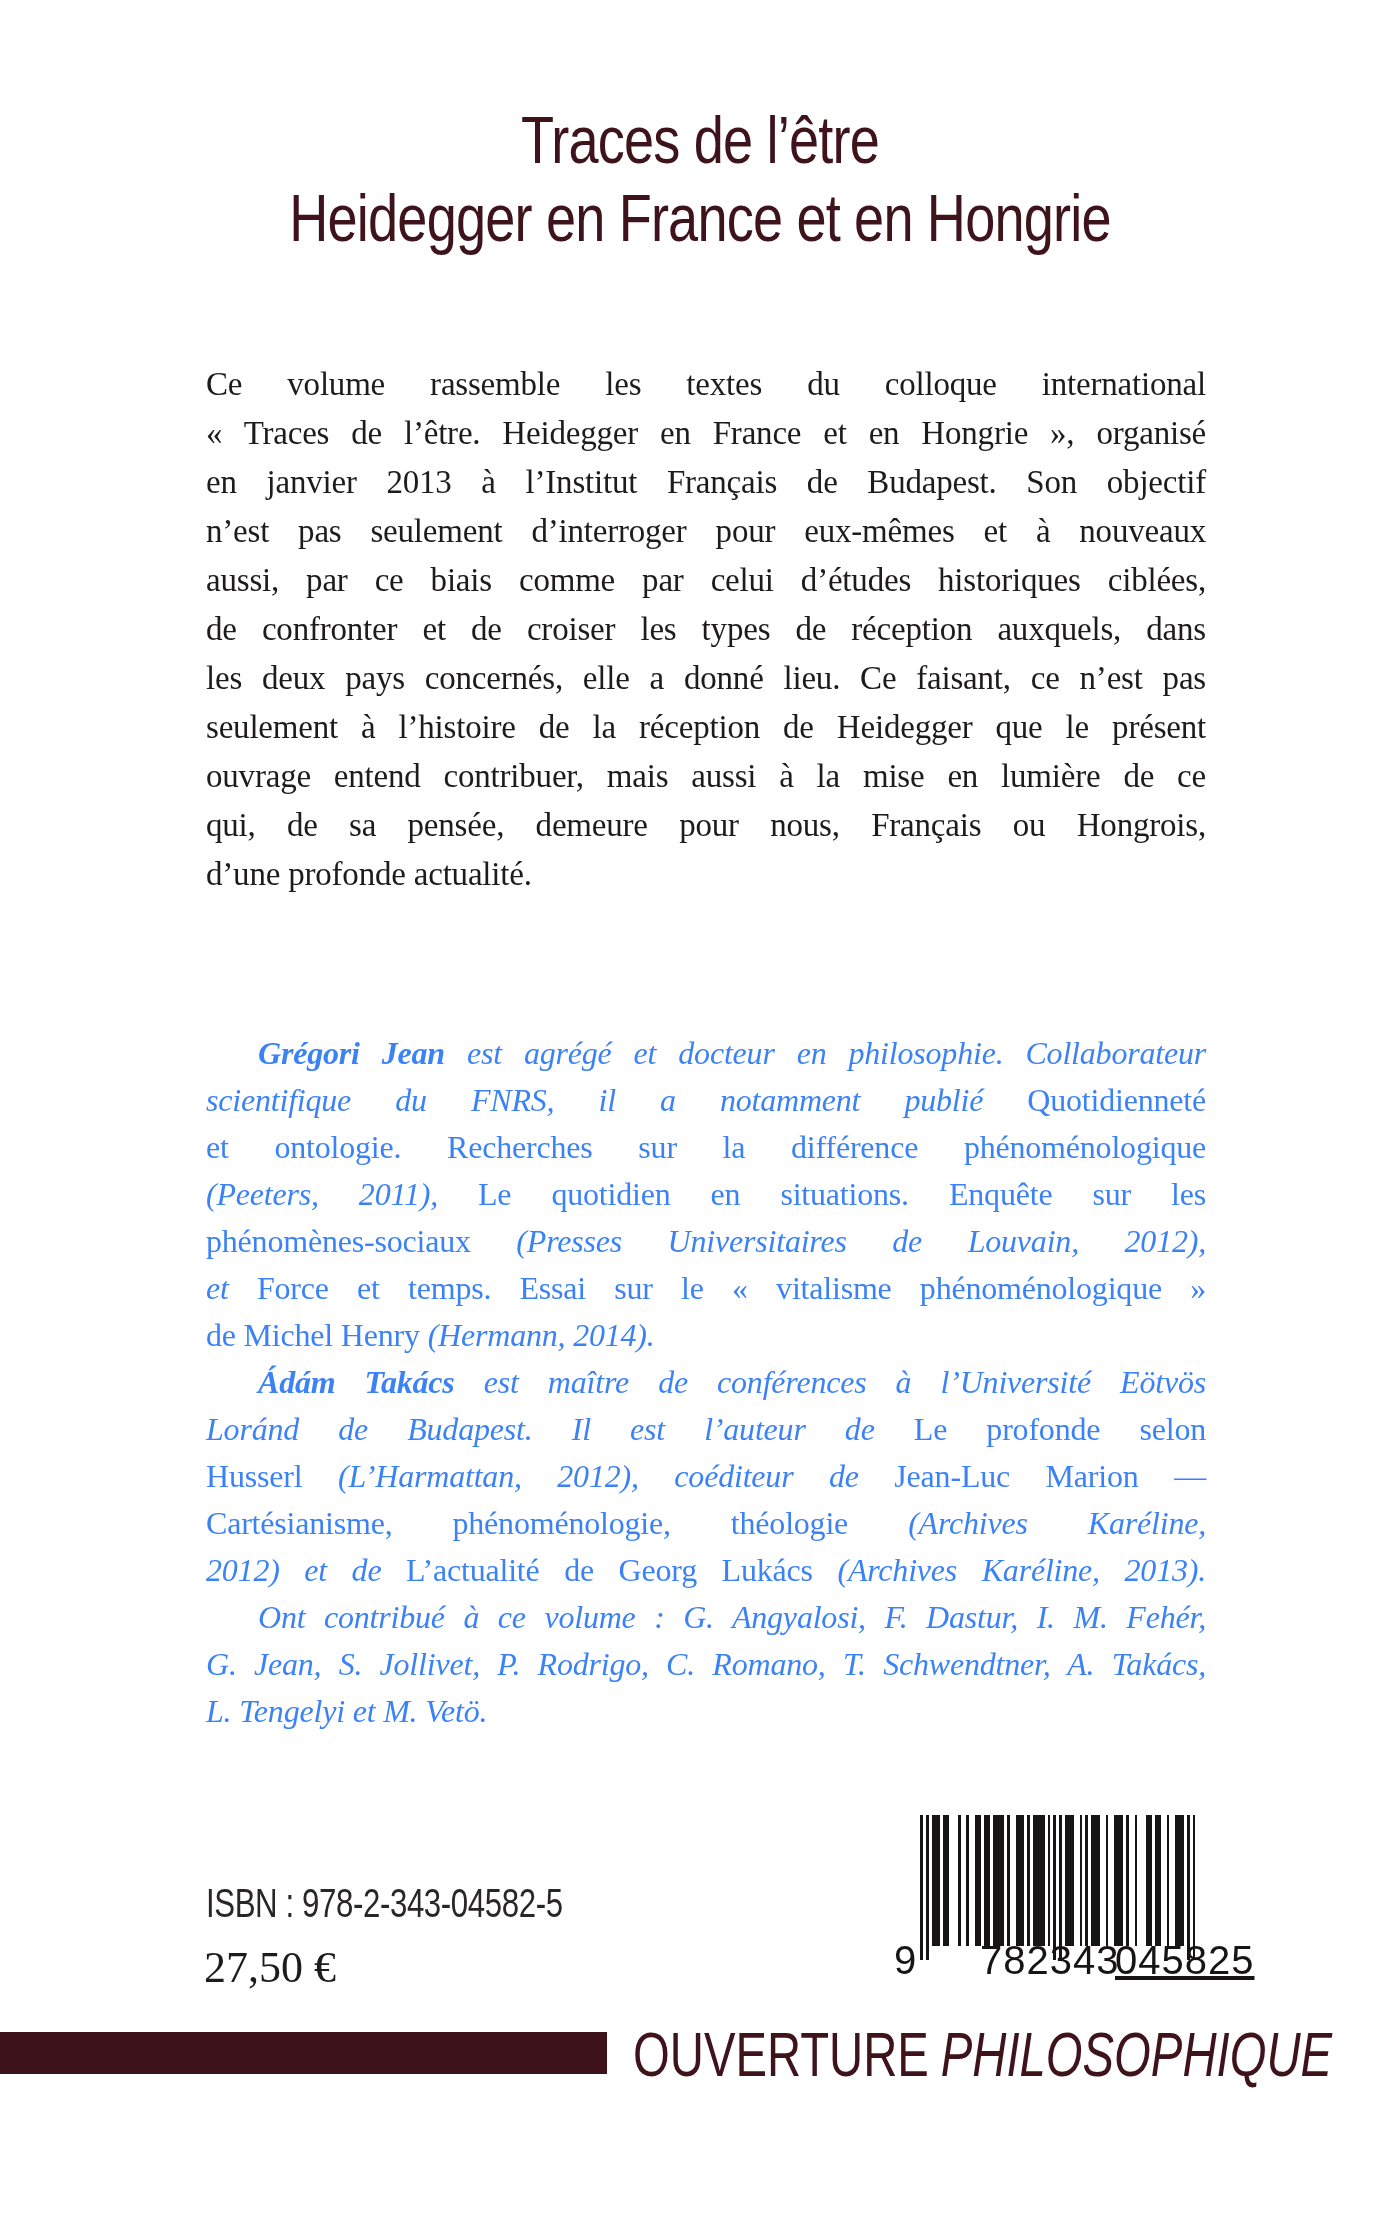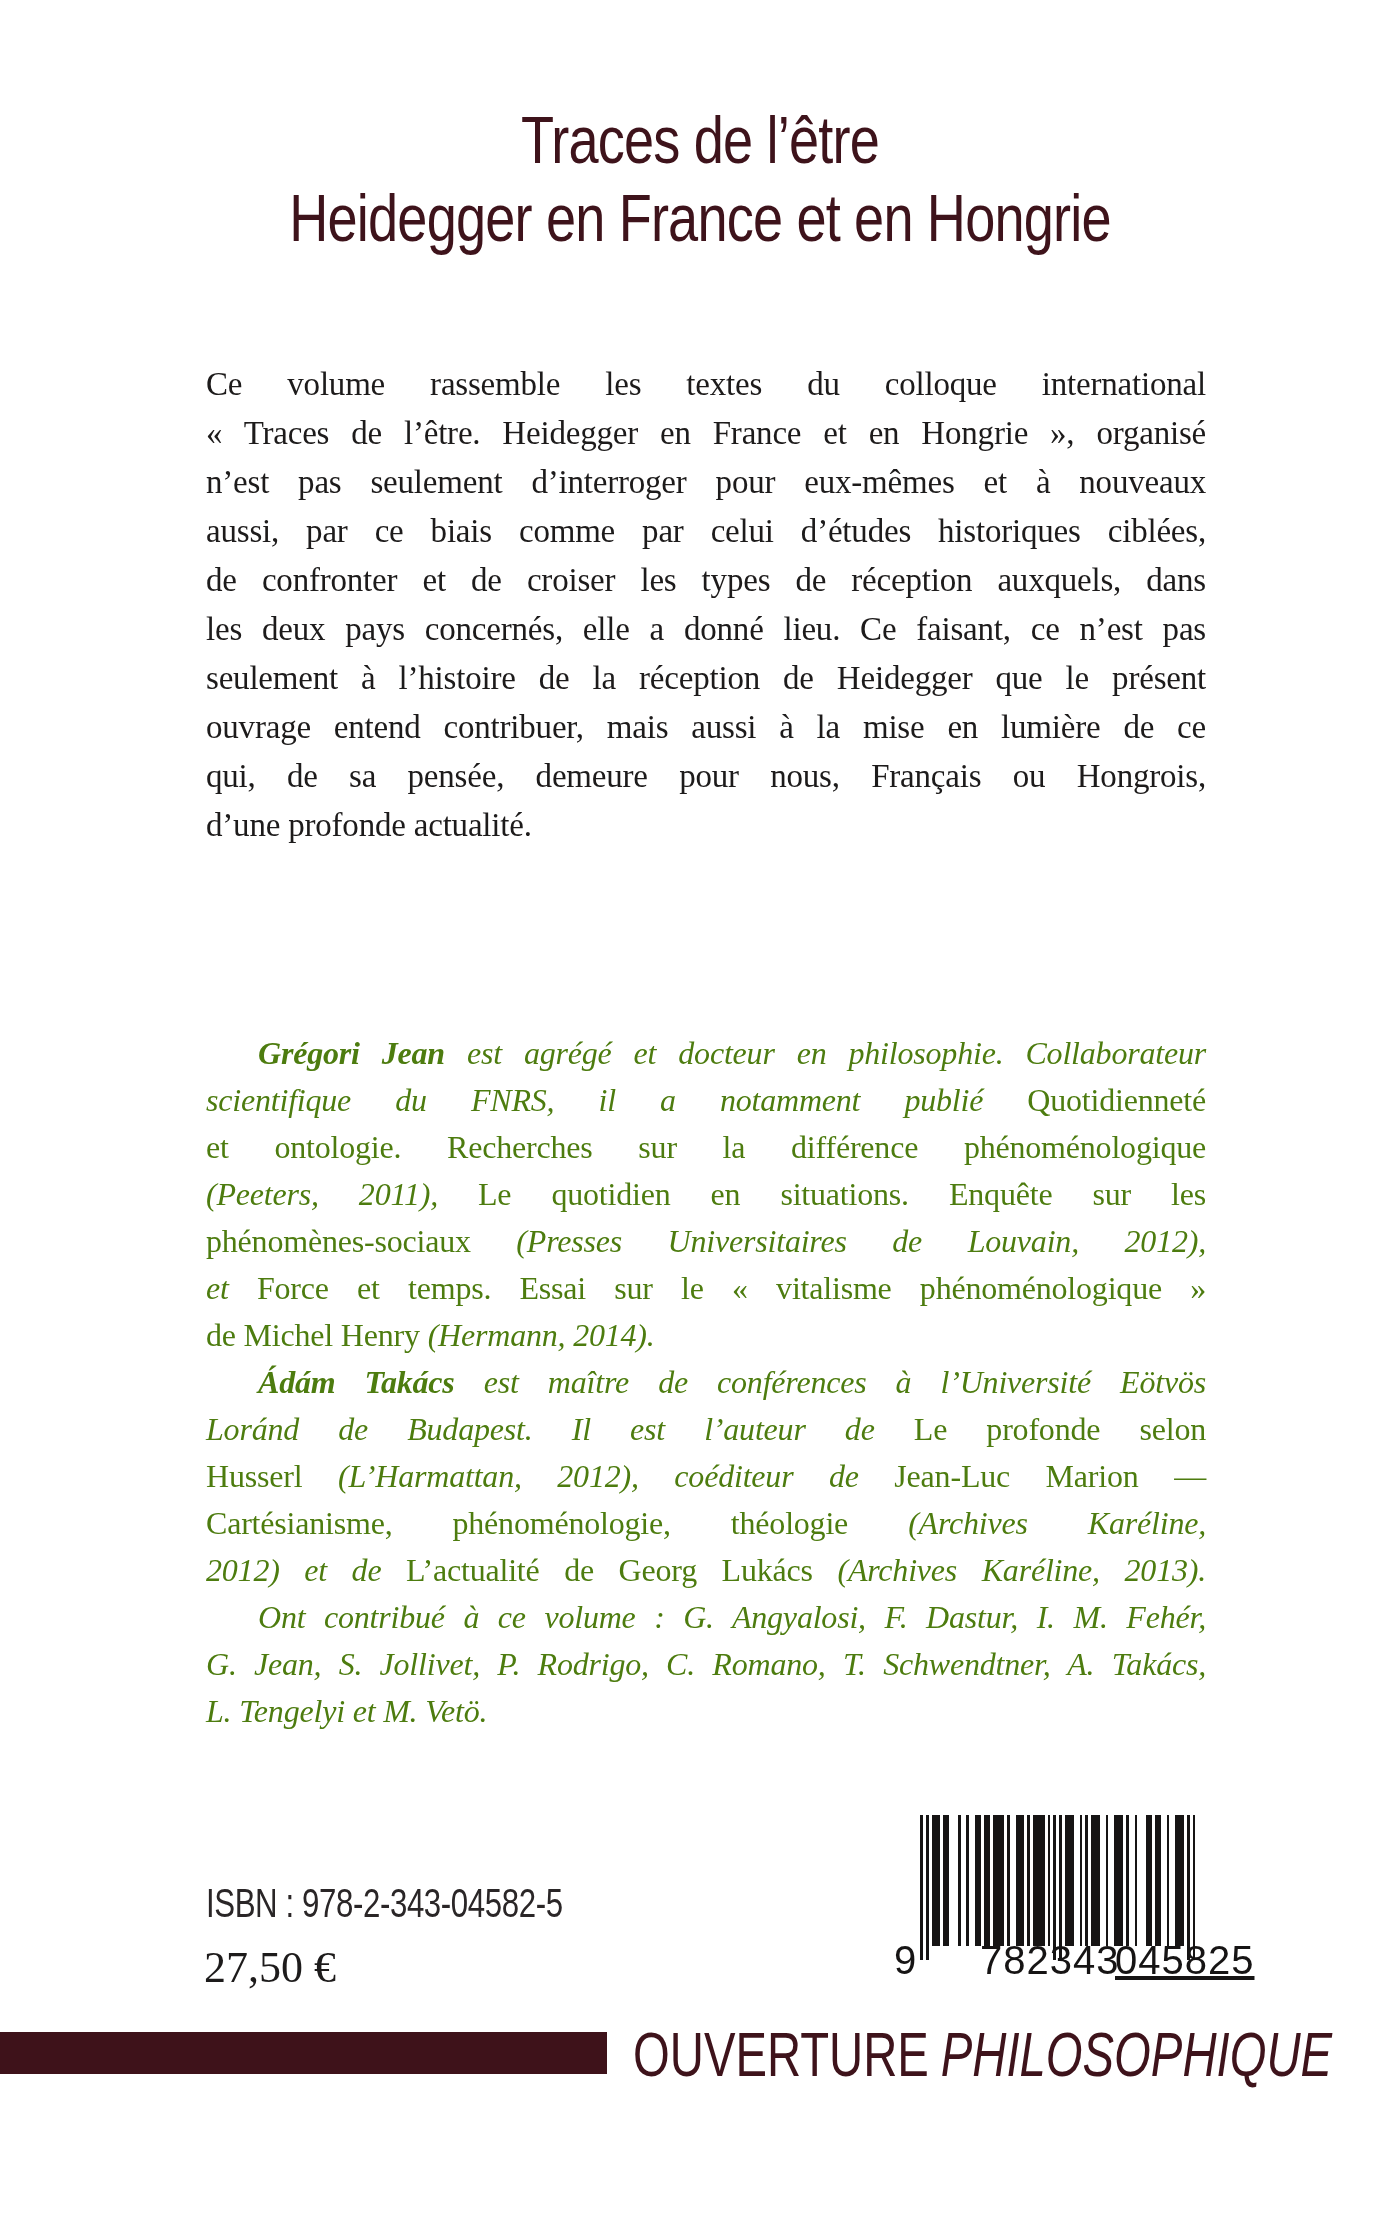--- a/index.html
+++ b/index.html
@@ -29,21 +29,21 @@
     position:absolute;left:206px;top:360px;width:1000px;
     color:#1d1b1b;
     font-size:33px;line-height:49px;
     letter-spacing:-0.2px;
   }
   .desc .ln{ text-align:justify; text-align-last:justify; height:49px; }
   .desc .ln.end{ text-align-last:left; }
   
   .bio{
     position:absolute;left:206px;top:1030px;width:1000px;
-    color:#4d7c0f;
+    color:#3b82f6;
     font-size:32px;line-height:47px;
     letter-spacing:-0.2px;
   }
   .bio .ln{ text-align:justify; text-align-last:justify; height:47px; }
   .bio .ln.end{ text-align-last:left; }
   .s-i{ font-style:italic; }
   .s-bi{ font-style:italic; font-weight:bold; }
   .s-r{ font-style:normal; }
   
   .isbn{
@@ -91,20 +91,21 @@
 <div class="page">
 
   <div class="title">
     <div>Traces de l’être</div>
     <div>Heidegger en France et en Hongrie</div>
   </div>
 
   <div id="desc" class="desc">
       <div class="ln">Ce volume rassemble les textes du colloque international</div>
       <div class="ln">« Traces de l’être. Heidegger en France et en Hongrie », organisé</div>
+      <div class="ln">en janvier 2013 à l’Institut Français de Budapest. Son objectif</div>
       <div class="ln">n’est pas seulement d’interroger pour eux-mêmes et à nouveaux</div>
       <div class="ln">aussi, par ce biais comme par celui d’études historiques ciblées,</div>
       <div class="ln">de confronter et de croiser les types de réception auxquels, dans</div>
       <div class="ln">les deux pays concernés, elle a donné lieu. Ce faisant, ce n’est pas</div>
       <div class="ln">seulement à l’histoire de la réception de Heidegger que le présent</div>
       <div class="ln">ouvrage entend contribuer, mais aussi à la mise en lumière de ce</div>
       <div class="ln">qui, de sa pensée, demeure pour nous, Français ou Hongrois,</div>
       <div class="ln end">d’une profonde actualité.</div>
     </div>
 

